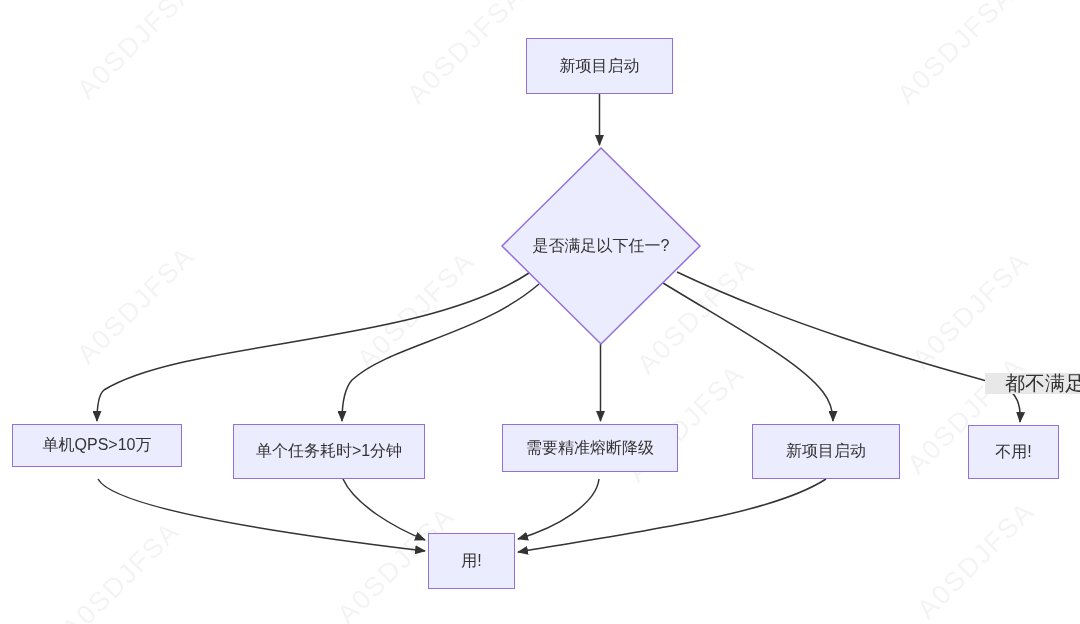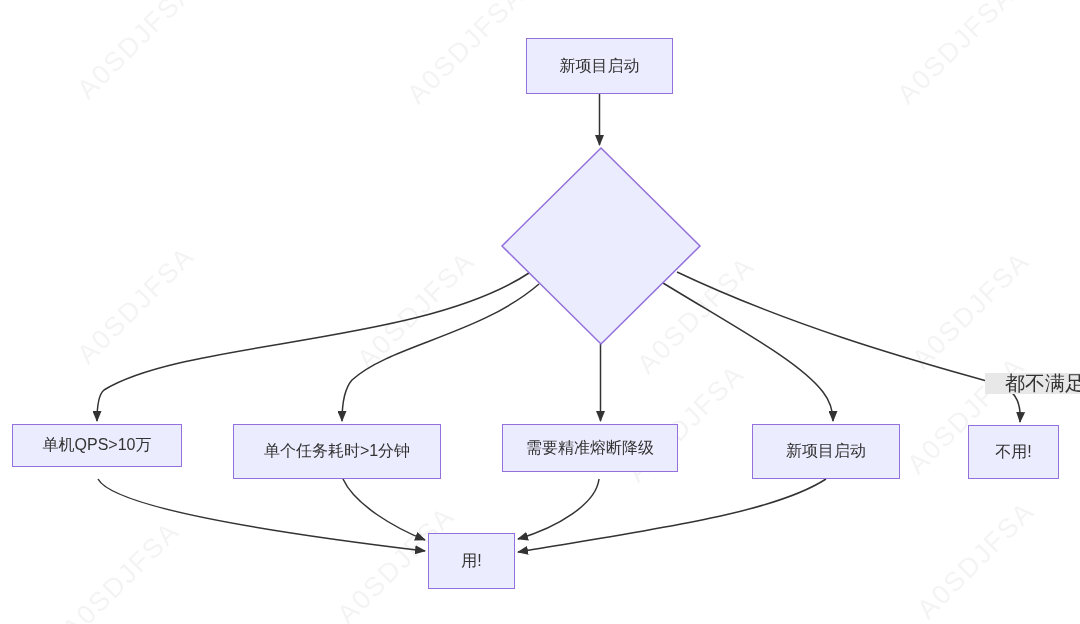--- a/index.html
+++ b/index.html
@@ -99,24 +99,25 @@
     <path class="edge" marker-end="url(#arrow)" d="M98,479 C115,510 300,536 425,551"></path>
     <path class="edge" marker-end="url(#arrow)" d="M343,479 C355,505 395,528 425,540"></path>
     <path class="edge" marker-end="url(#arrow)" d="M599,479 C596,504 558,527 518,539"></path>
     <path class="edge" marker-end="url(#arrow)" d="M826,479 C772,514 648,530 518,552"></path>
 
     <polygon class="diamond" points="601,148 700,246 601,344 502,246"></polygon>
   </svg>
 
   <div class="node" style="left:526px;top:38px;width:147px;height:56px">新项目启动</div>
 
+  <div class="diamond-label" style="left:502px;top:148px;width:198px;height:196px">是否满足以下任一?</div>
 
   <div class="node" style="left:12px;top:424px;width:170px;height:43px">单机QPS&gt;10万</div>
 
-  <div class="node" style="left:233px;top:424px;width:208px;height:55px">单个任务耗时&gt;1分钟</div>
+  <div class="node" style="left:233px;top:424px;width:192px;height:55px">单个任务耗时&gt;1分钟</div>
 
   <div class="node" style="left:502px;top:424px;width:176px;height:48px">需要精准熔断降级</div>
 
   <div class="node" style="left:752px;top:424px;width:148px;height:55px">新项目启动</div>
 
   <div class="node" style="left:968px;top:425px;width:91px;height:54px">不用!</div>
 
   <div class="node" style="left:428px;top:533px;width:87px;height:56px">用!</div>
 
   <div class="edge-label" style="left:985px;top:373px">都不满足</div>

